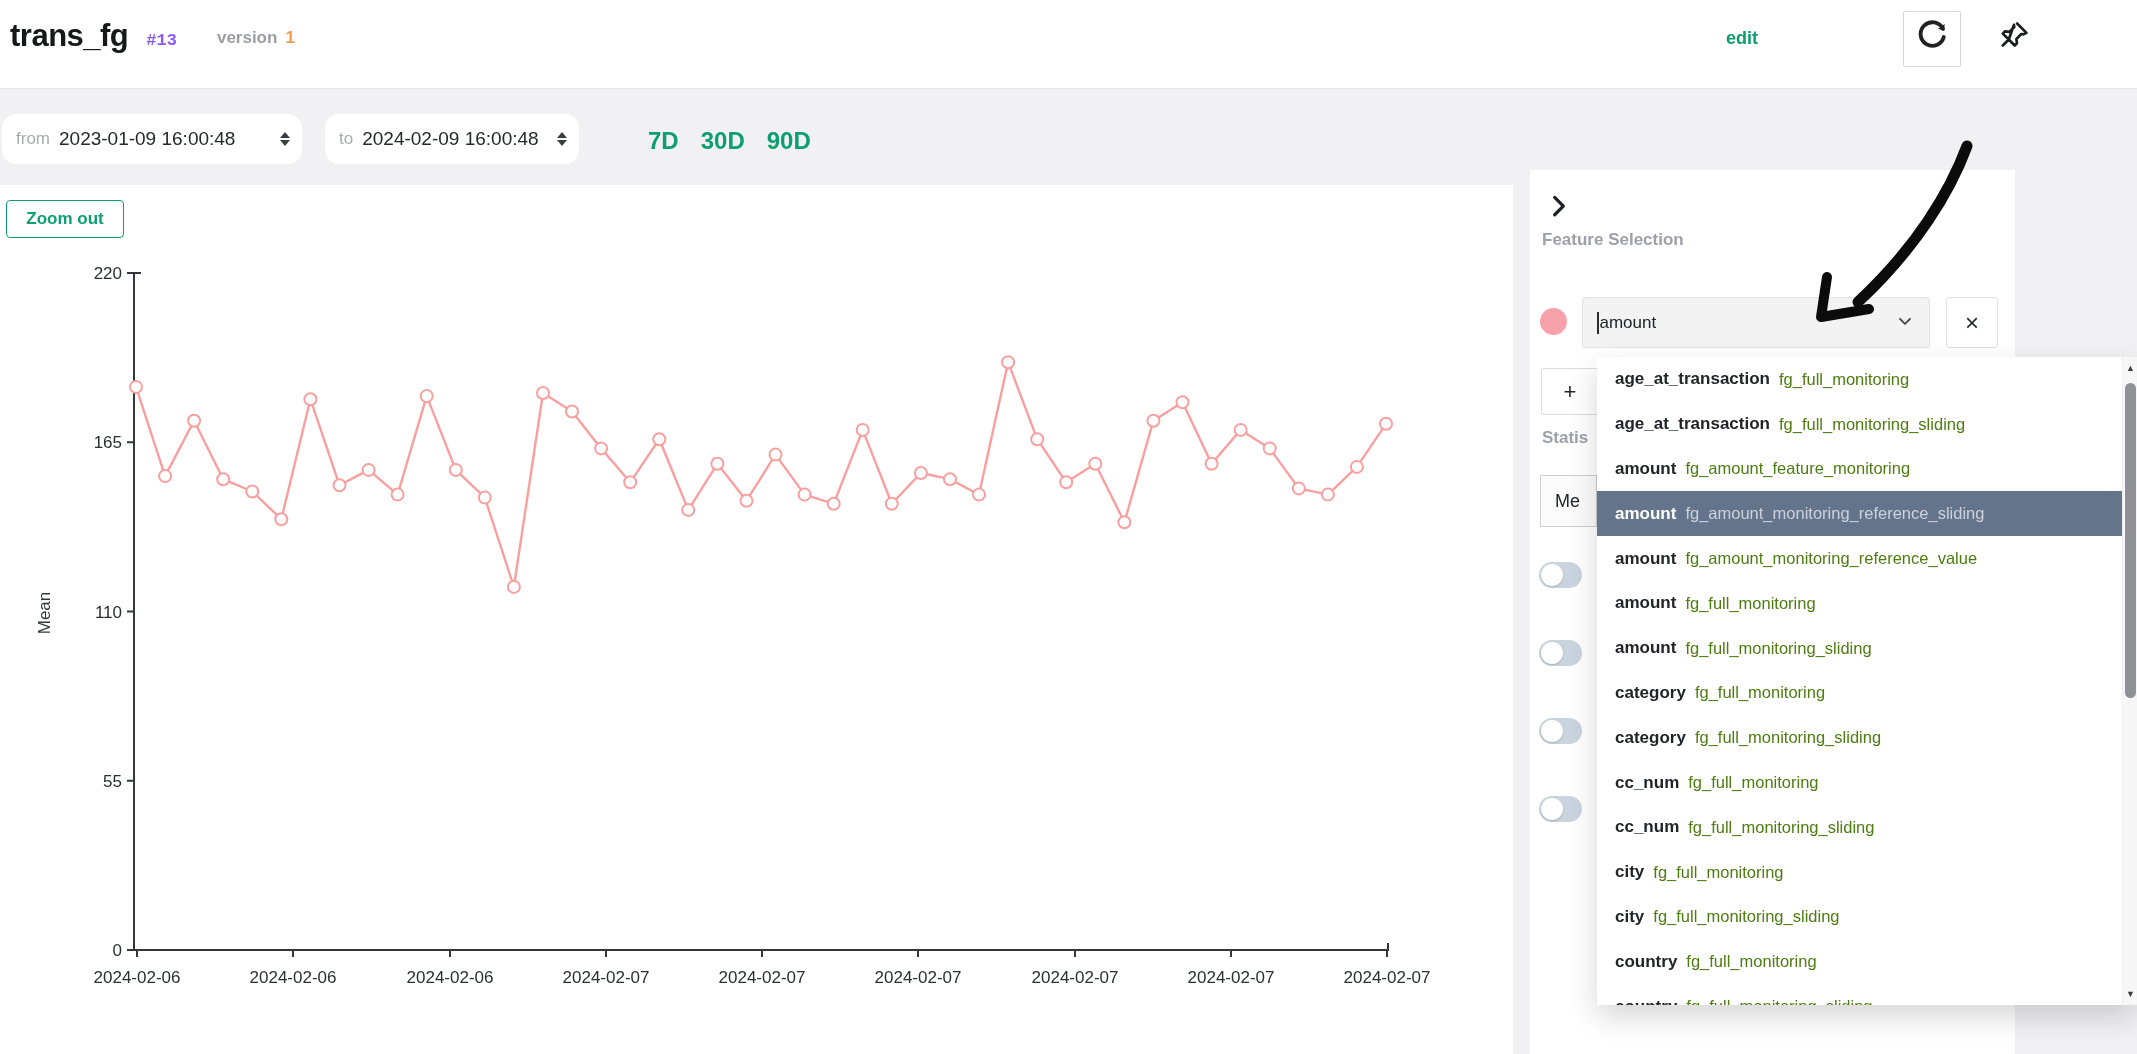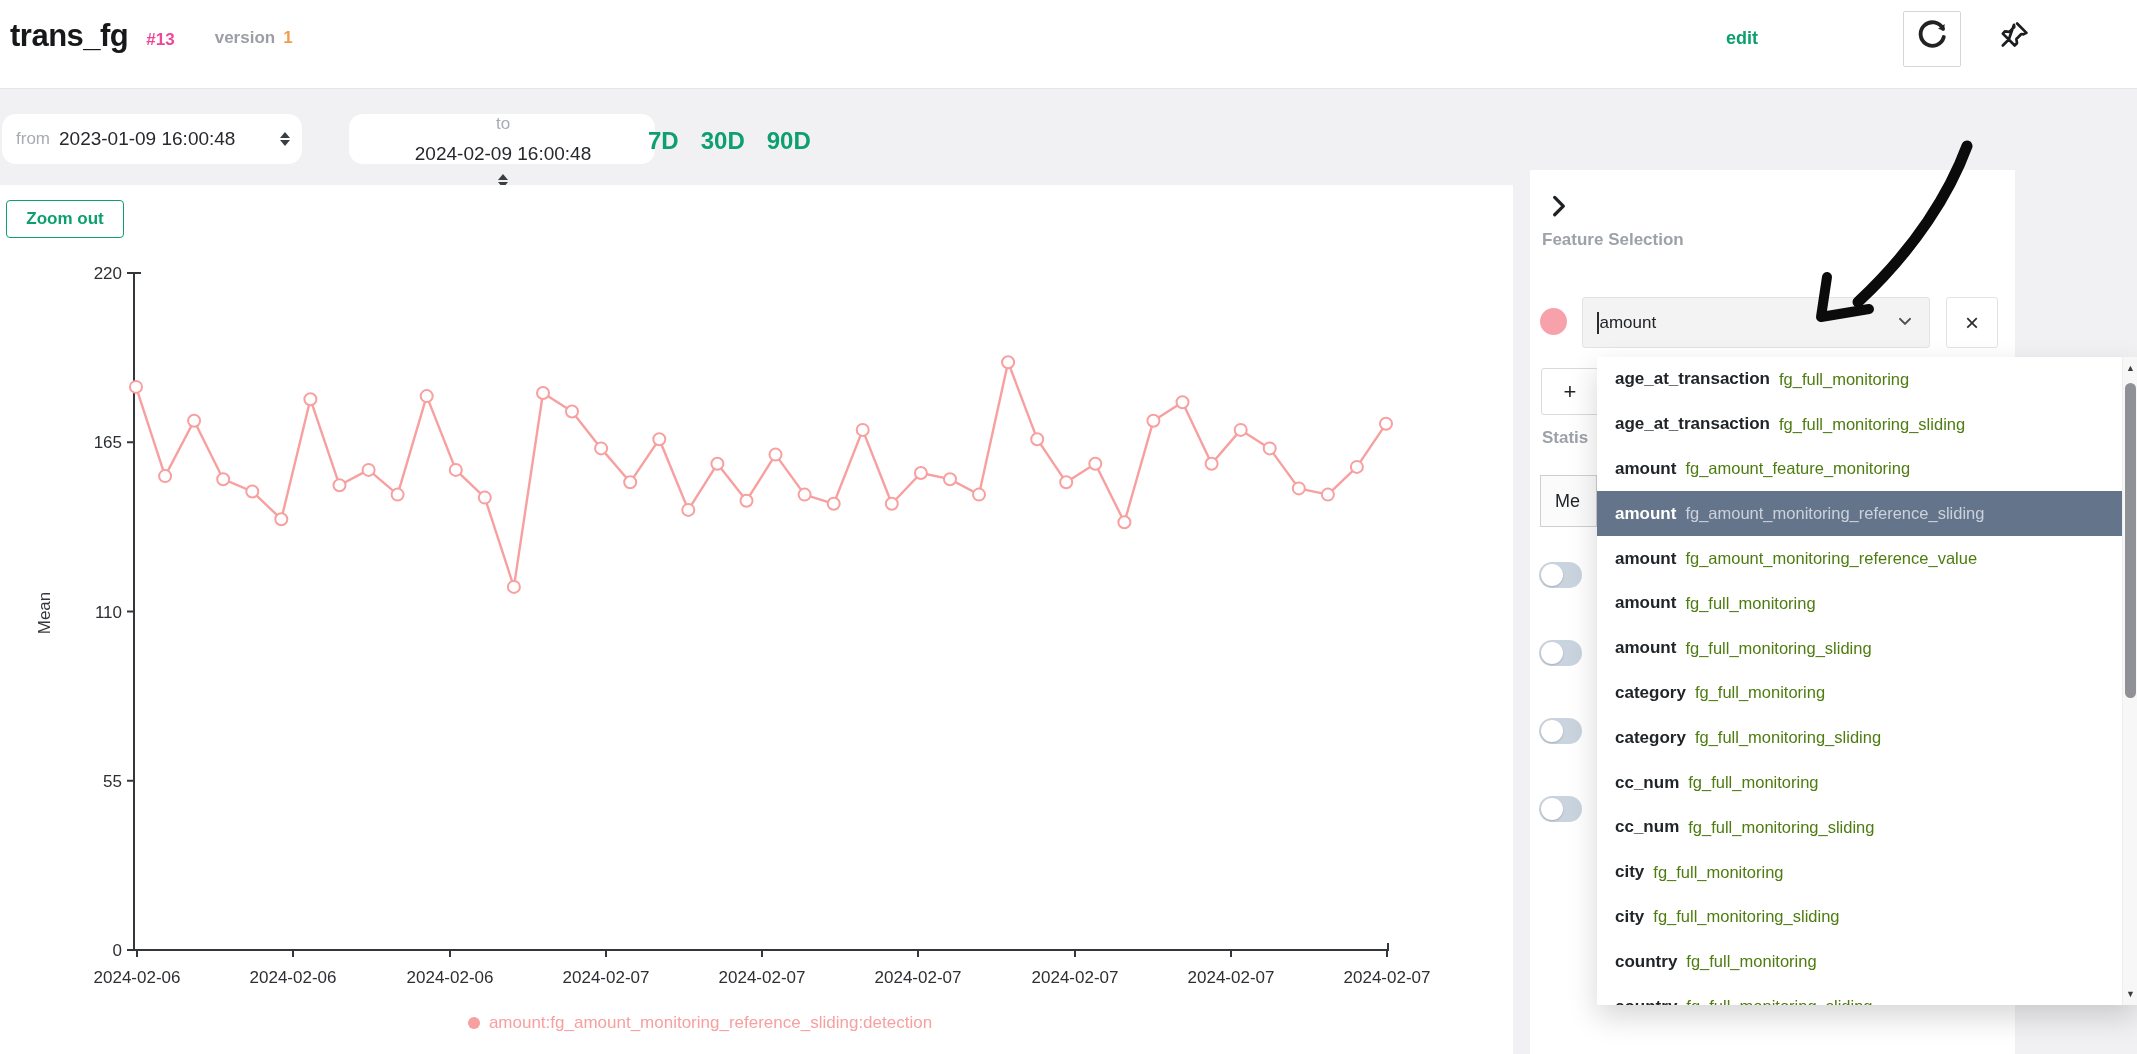--- a/index.html
+++ b/index.html
@@ -4,32 +4,32 @@
 <style>
   * { margin:0; padding:0; box-sizing:border-box; }
   html,body { width:2137px; height:1054px; }
   body { font-family:"Liberation Sans", sans-serif; background:#f1f1f3; position:relative; overflow:hidden; }
   .abs { position:absolute; }
 
   
   .header { left:0; top:0; width:2137px; height:89px; background:#fff; border-bottom:1px solid #e6e6e8; }
   .title-row { left:10px; top:18px; display:flex; align-items:flex-end; gap:18px; }
   .page-title { font-size:31px; font-weight:bold; color:#17181a; letter-spacing:-0.5px; }
-  .id-badge { font-size:17px; font-weight:bold; color:#ec4899; padding-bottom:4px; }
+  .id-badge { font-size:17px; font-weight:bold; color:#8b5cf6; padding-bottom:4px;font-family:Liberation Mono, monospace; }
   .version-wrap { display:flex; gap:8px; padding-bottom:6px; margin-left:22px; }
   .version-label { font-size:17px; font-weight:bold; color:#9b9ea5;text-align:center; }
   .version-value { font-size:17px; font-weight:bold; color:#f09d4f; }
   .edit-link { left:1726px; top:28px; font-size:18px; font-weight:bold; color:#0d9f6f; cursor:pointer; }
   .refresh-btn { left:1903px; top:11px; width:58px; height:56px; background:#fff; border:1px solid #d6d6d8; border-radius:2px; display:flex; align-items:center; justify-content:center; cursor:pointer; }
   .pin-btn { left:1994px; top:18px; width:40px; height:40px; display:flex; align-items:center; justify-content:center; cursor:pointer; }
 
   
   .date-box { top:114px; height:50px; background:#fff; border-radius:14px; display:flex; align-items:center; padding:0 12px 0 14px; gap:9px; }
   .date-box.from { left:2px; width:300px; }
-  .date-box.to { left:349px; width:306px;flex-direction:column; }
+  .date-box.to { left:325px; width:254px; }
   .date-prefix { font-size:17px; color:#a8abb1; }
   .date-value { font-size:19px; color:#26282c; white-space:nowrap; flex:1; }
   .stepper { display:flex; flex-direction:column; align-items:center; gap:2px; cursor:pointer; }
   .tri-up { width:0; height:0; border-left:5px solid transparent; border-right:5px solid transparent; border-bottom:6px solid #3a3d41; }
   .tri-dn { width:0; height:0; border-left:5px solid transparent; border-right:5px solid transparent; border-top:6px solid #3a3d41; }
   .quick-ranges { left:648px; top:127px; display:flex; gap:22px; }
   .quick-range { font-size:24px; font-weight:bold; color:#0d9f6f; cursor:pointer; }
 
   
   .chart-card { left:0; top:185px; width:1513px; height:869px; background:#fff; }
@@ -192,24 +192,20 @@
       <circle cx="1182.5" cy="217.2" r="6" fill="#fff" stroke="#f89f9f" stroke-width="2"></circle>
       <circle cx="1211.6" cy="278.8" r="6" fill="#fff" stroke="#f89f9f" stroke-width="2"></circle>
       <circle cx="1240.7" cy="244.9" r="6" fill="#fff" stroke="#f89f9f" stroke-width="2"></circle>
       <circle cx="1269.7" cy="263.4" r="6" fill="#fff" stroke="#f89f9f" stroke-width="2"></circle>
       <circle cx="1298.8" cy="303.4" r="6" fill="#fff" stroke="#f89f9f" stroke-width="2"></circle>
       <circle cx="1327.9" cy="309.6" r="6" fill="#fff" stroke="#f89f9f" stroke-width="2"></circle>
       <circle cx="1356.9" cy="281.9" r="6" fill="#fff" stroke="#f89f9f" stroke-width="2"></circle>
       <circle cx="1386.0" cy="238.8" r="6" fill="#fff" stroke="#f89f9f" stroke-width="2"></circle>
     </svg>
   <button class="zoom-out-btn">Zoom out</button>
-  <div class="legend">
-    <span class="legend-dot" style="background: rgb(248, 159, 159);"></span>
-    <span class="legend-text" style="color: rgb(248, 159, 159);">amount:fg_amount_monitoring_reference_sliding:detection</span>
-  </div>
 </div>
 
 <div class="abs panel">
   <span class="collapse-icon">
     <svg width="26" height="30" viewBox="0 0 24 24" fill="none" stroke="#1f2225" stroke-width="3" stroke-linecap="round" stroke-linejoin="round">
         <path d="M8 5l8 8-8 8"></path>
       </svg>
   </span>
   <span class="panel-title">Feature Selection</span>
   <span class="series-color-dot" style="background: rgb(247, 162, 170);"></span>

